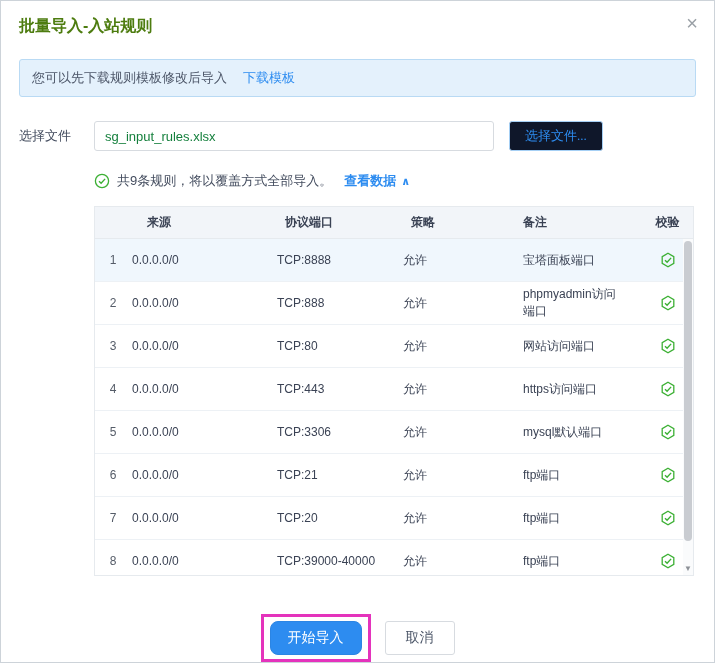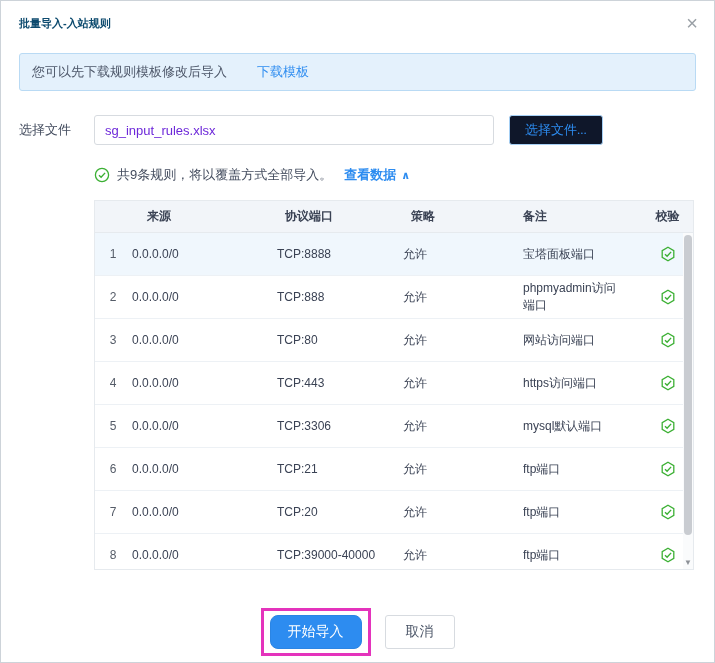--- a/index.html
+++ b/index.html
@@ -6,37 +6,37 @@
   html, body { width:715px; height:663px; }
   body {
     background:#fff;
     border:1px solid #cdd3d9;
     font-family:"Liberation Sans","DejaVu Sans",sans-serif;
     color:#333;
     position:relative;
     overflow:hidden;
   }
   .dlg-header { padding:15px 18px 0; }
-  .dlg-title { font-size:11px; font-weight:bold; color:#0c4a6e; }
+  .dlg-title { font-size:16px; font-weight:bold; color:#4d7c0f; }
   .dlg-close { position:absolute; top:12px; right:16px; font-size:20px; color:#9aa0a6; line-height:1; cursor:pointer; }
 
   .banner {
     margin:22px 18px 0; height:38px;
     background:#e4f1fc; border:1px solid #b9daf4; border-radius:3px;
     display:flex; align-items:center; padding:0 12px;
     font-size:13px; color:#4c5668;gap:13px;
   }
   .link { color:#2d8cf0; text-decoration:none; cursor:pointer; }
-  .banner .link { margin-left:17px; }
+  .banner .link { margin-left:3px; }
 
   .file-row { margin:24px 18px 0; display:flex; align-items:center; }
   .file-label { width:75px; font-size:13px; color:#434c5e; }
   .file-input {
     width:400px; height:30px; border:1px solid #d7dbe0; border-radius:3px;
-    padding:0 10px; font-size:13px; color:#6d28d9; font-family:inherit; outline:none; background:#fff;
+    padding:0 10px; font-size:13px; color:#15803d; font-family:inherit; outline:none; background:#fff;
   }
   .file-btn {
     margin-left:15px; height:30px; padding:0 15px;
     background:#0f172a; border:1px solid #a6d0f5; border-radius:3px;
     color:#2d8cf0; font-size:13px; font-family:Liberation Serif, serif; cursor:pointer;
   }
 
   .status-row { margin:21px 18px 16px 93px; display:flex; align-items:center; font-size:13px; color:#434c5e; }
   .status-row .icon { margin-right:7px; display:inline-flex; }
   .status-link { margin-left:12px; display:inline-flex; align-items:center; font-weight:bold; }

